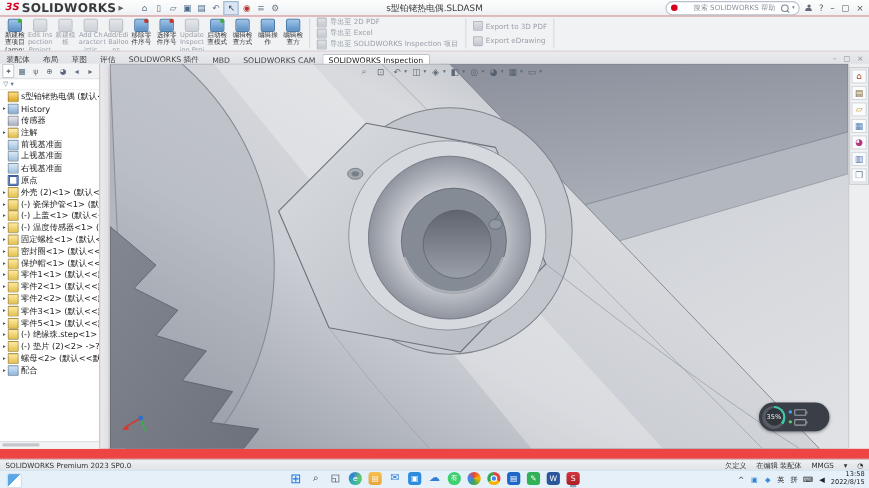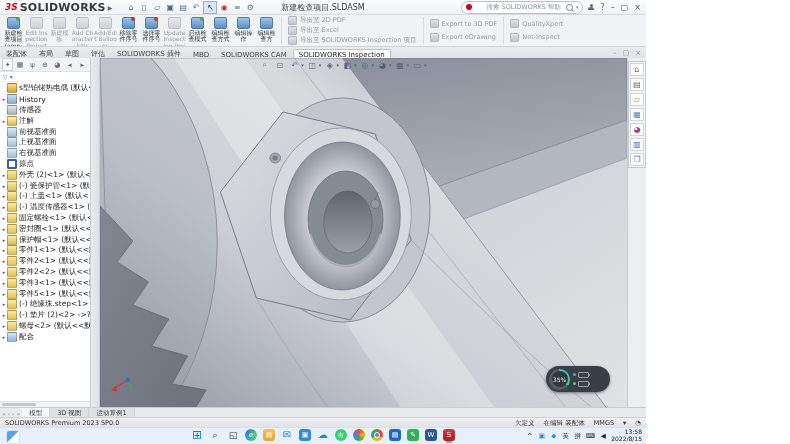--- a/index.html
+++ b/index.html
@@ -1,17 +1,17 @@
 <!DOCTYPE html>
 <html><head>
 <meta charset="utf-8">
 <style>
   html,body{margin:0;padding:0;width:790px;height:444px;overflow:hidden;
     font-family:"DejaVu Sans","Liberation Sans",sans-serif;}
-  .app{position:relative;width:646px;height:444px;background:#ef4444;font-size:8px;color:#333;}
+  .app{position:relative;width:790px;height:444px;background:#ef4444;font-size:8px;color:#333;}
 
   
   .titlebar{height:14px;display:flex;align-items:center;background:linear-gradient(#fdfdfd,#eef1f4);
     border-bottom:1px solid #d8dadd;position:relative;z-index:9;}
   .brand{display:flex;align-items:center;gap:2px;padding:0 5px;flex:none;}
   .logo-mark{color:#d6001c;font-weight:bold;font-style:italic;font-size:9px;line-height:1;}
   .logo-text{font-weight:bold;font-size:11px;color:#3a3a3a;letter-spacing:.2px;}
   .brand-caret{font-size:6px;color:#666;}
   .quickbar{display:flex;align-items:center;gap:1px;padding-left:8px;flex:none;}
   .qicon{width:12px;height:11px;display:flex;align-items:center;justify-content:center;
@@ -191,21 +191,21 @@
         <span class="qicon" data-name="undo-icon">↶</span>
 
         <span class="qicon" data-name="select-arrow-icon">↖</span>
 
         <span class="qicon" data-name="rebuild-icon">◉</span>
 
         <span class="qicon" data-name="file-properties-icon">≡</span>
 
         <span class="qicon" data-name="options-gear-icon">⚙</span>
       </div>
-    <div class="doc-title" data-name="document-title">新建检查项目.SLDASM</div>
+    <div class="doc-title" data-name="document-title">s型铂铑热电偶.SLDASM</div>
     <div class="tb-right">
       <div class="searchbox" data-name="search-input">
         <span class="sw-dot" data-name="search-logo-icon"></span>
         <span class="stext" data-name="search-placeholder">搜索 SOLIDWORKS 帮助</span>
         <span class="mag" data-name="search-icon"></span>
         <span style="font-size:5px;color:#7a8794" data-name="search-caret-icon">▾</span>
       </div>
       <div class="wctl">
         <span class="person" data-name="login-button"></span>
         <span data-name="help-button">?</span>
@@ -304,32 +304,20 @@
           <span class="mic" data-name="export-item-icon"></span>
           <span data-name="export-item-label">Export to 3D PDF</span>
         </div>
 
         <div class="rrow" data-name="export-edrawing-item">
           <span class="mic" data-name="export-item-icon"></span>
           <span data-name="export-item-label">Export eDrawing</span>
         </div>
       </div>
     <div class="rsep" data-name="ribbon-separator"></div>
-    <div class="rcol" data-name="export-group-3">
-
-        <div class="rrow" data-name="qualityxpert-item">
-          <span class="mic" data-name="export-item-icon"></span>
-          <span data-name="export-item-label">QualityXpert</span>
-        </div>
-
-        <div class="rrow" data-name="net-inspect-item">
-          <span class="mic" data-name="export-item-icon"></span>
-          <span data-name="export-item-label">Net-Inspect</span>
-        </div>
-      </div>
   </div>
 
   <div class="tabrow" data-name="commandmanager-tab-bar">
     <div style="display:flex;align-items:flex-end;margin-top:40px;" data-name="commandmanager-tabs">
 
         <div class="rtab" data-name="tab-assembly">
           <span data-name="tab-label">装配体</span>
         </div>
 
         <div class="rtab" data-name="tab-layout">
@@ -692,43 +680,20 @@
 
           <span class="tpicon" data-name="appearances-scenes-icon" style="color: rgb(181, 56, 127);">◕</span>
 
           <span class="tpicon" data-name="custom-properties-icon" style="color: rgb(79, 111, 176);">▥</span>
 
           <span class="tpicon" data-name="task-pane-more-icon" style="color: rgb(102, 119, 136);">❐</span>
         </div>
     </div>
   </div>
 
-  <div class="doctabs" data-name="document-tab-bar">
-    <div class="dnav" data-name="tab-scroll-buttons">
-
-    <span data-name="tab-scroll-button">«</span>
-        <span data-name="tab-scroll-button">‹</span>
-        <span data-name="tab-scroll-button">›</span>
-        <span data-name="tab-scroll-button">»</span>
-      </div>
-    <div style="display:flex;align-items:stretch;" data-name="document-tabs">
-
-        <div class="dtab active" data-name="model-tab">
-          <span data-name="document-tab-label">模型</span>
-        </div>
-
-        <div class="dtab" data-name="3d-views-tab">
-          <span data-name="document-tab-label">3D 视图</span>
-        </div>
-
-        <div class="dtab" data-name="motion-study-tab">
-          <span data-name="document-tab-label">运动算例1</span>
-        </div>
-      </div>
-  </div>
 
   <div class="statusbar" data-name="status-bar">
     <span data-name="app-version-label">SOLIDWORKS Premium 2023 SP0.0</span>
     <div class="st-right" data-name="status-right-items">
 
     <span data-name="constraint-status">欠定义</span>
         <span data-name="edit-mode-status">在编辑 装配体</span>
         <span data-name="unit-system">MMGS</span>
         <span data-name="unit-system-caret">▾</span>
         <span data-name="status-tag-icon">◔</span>

